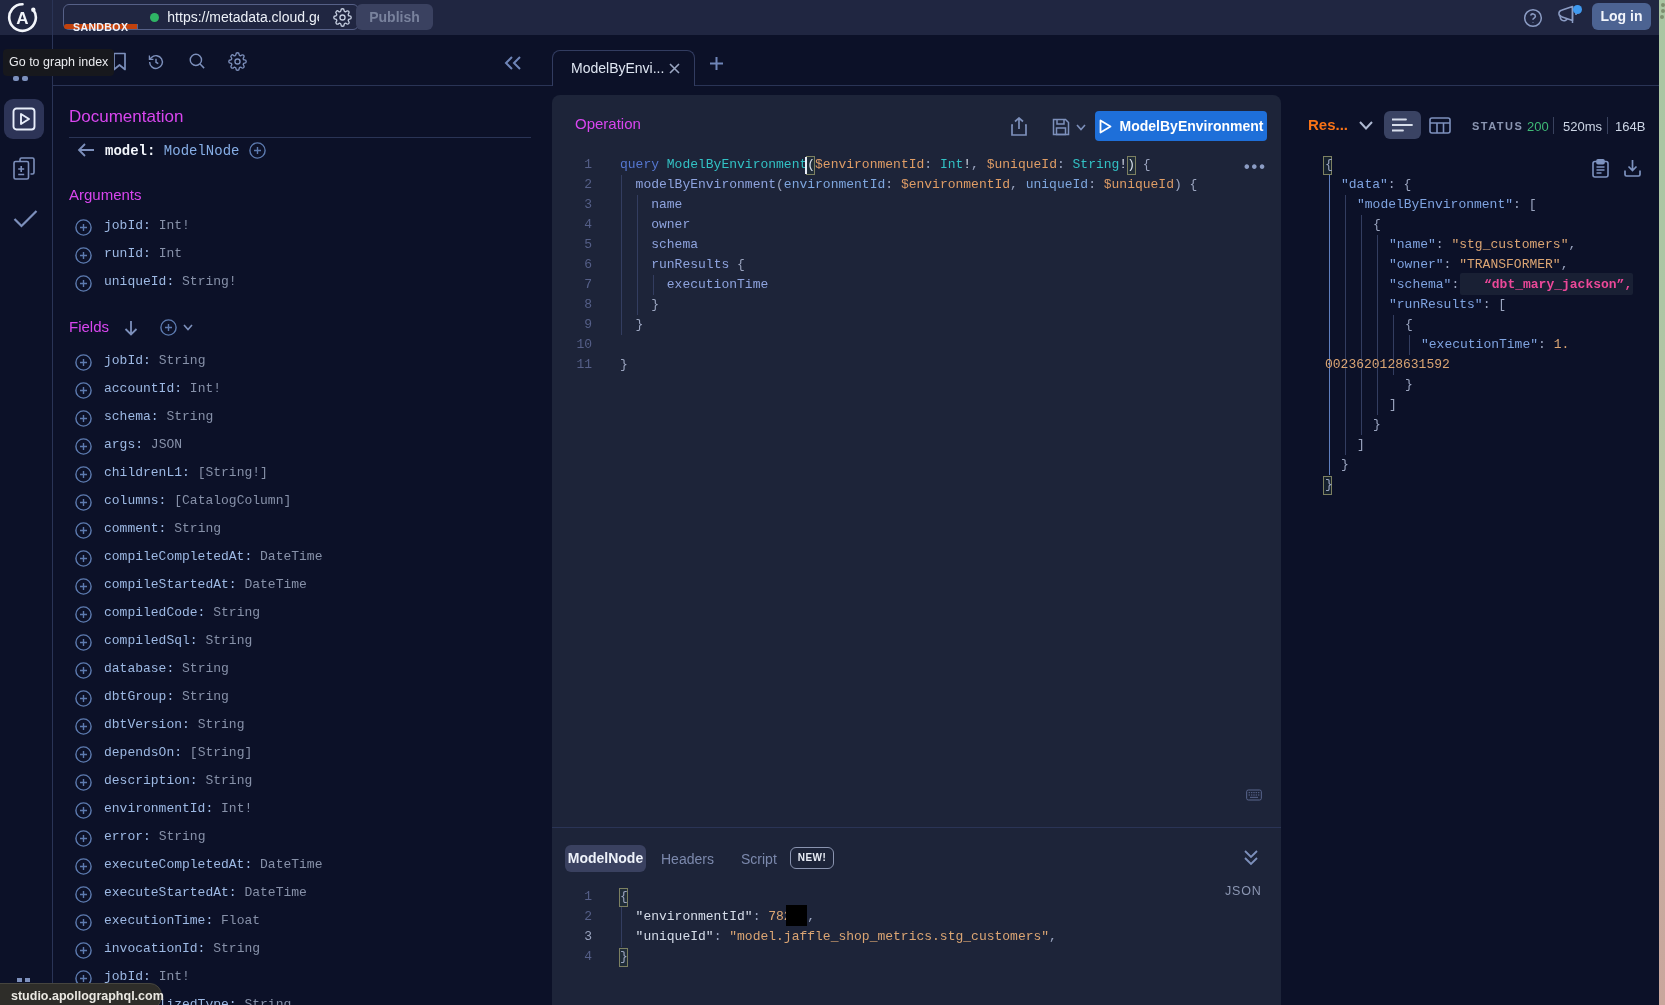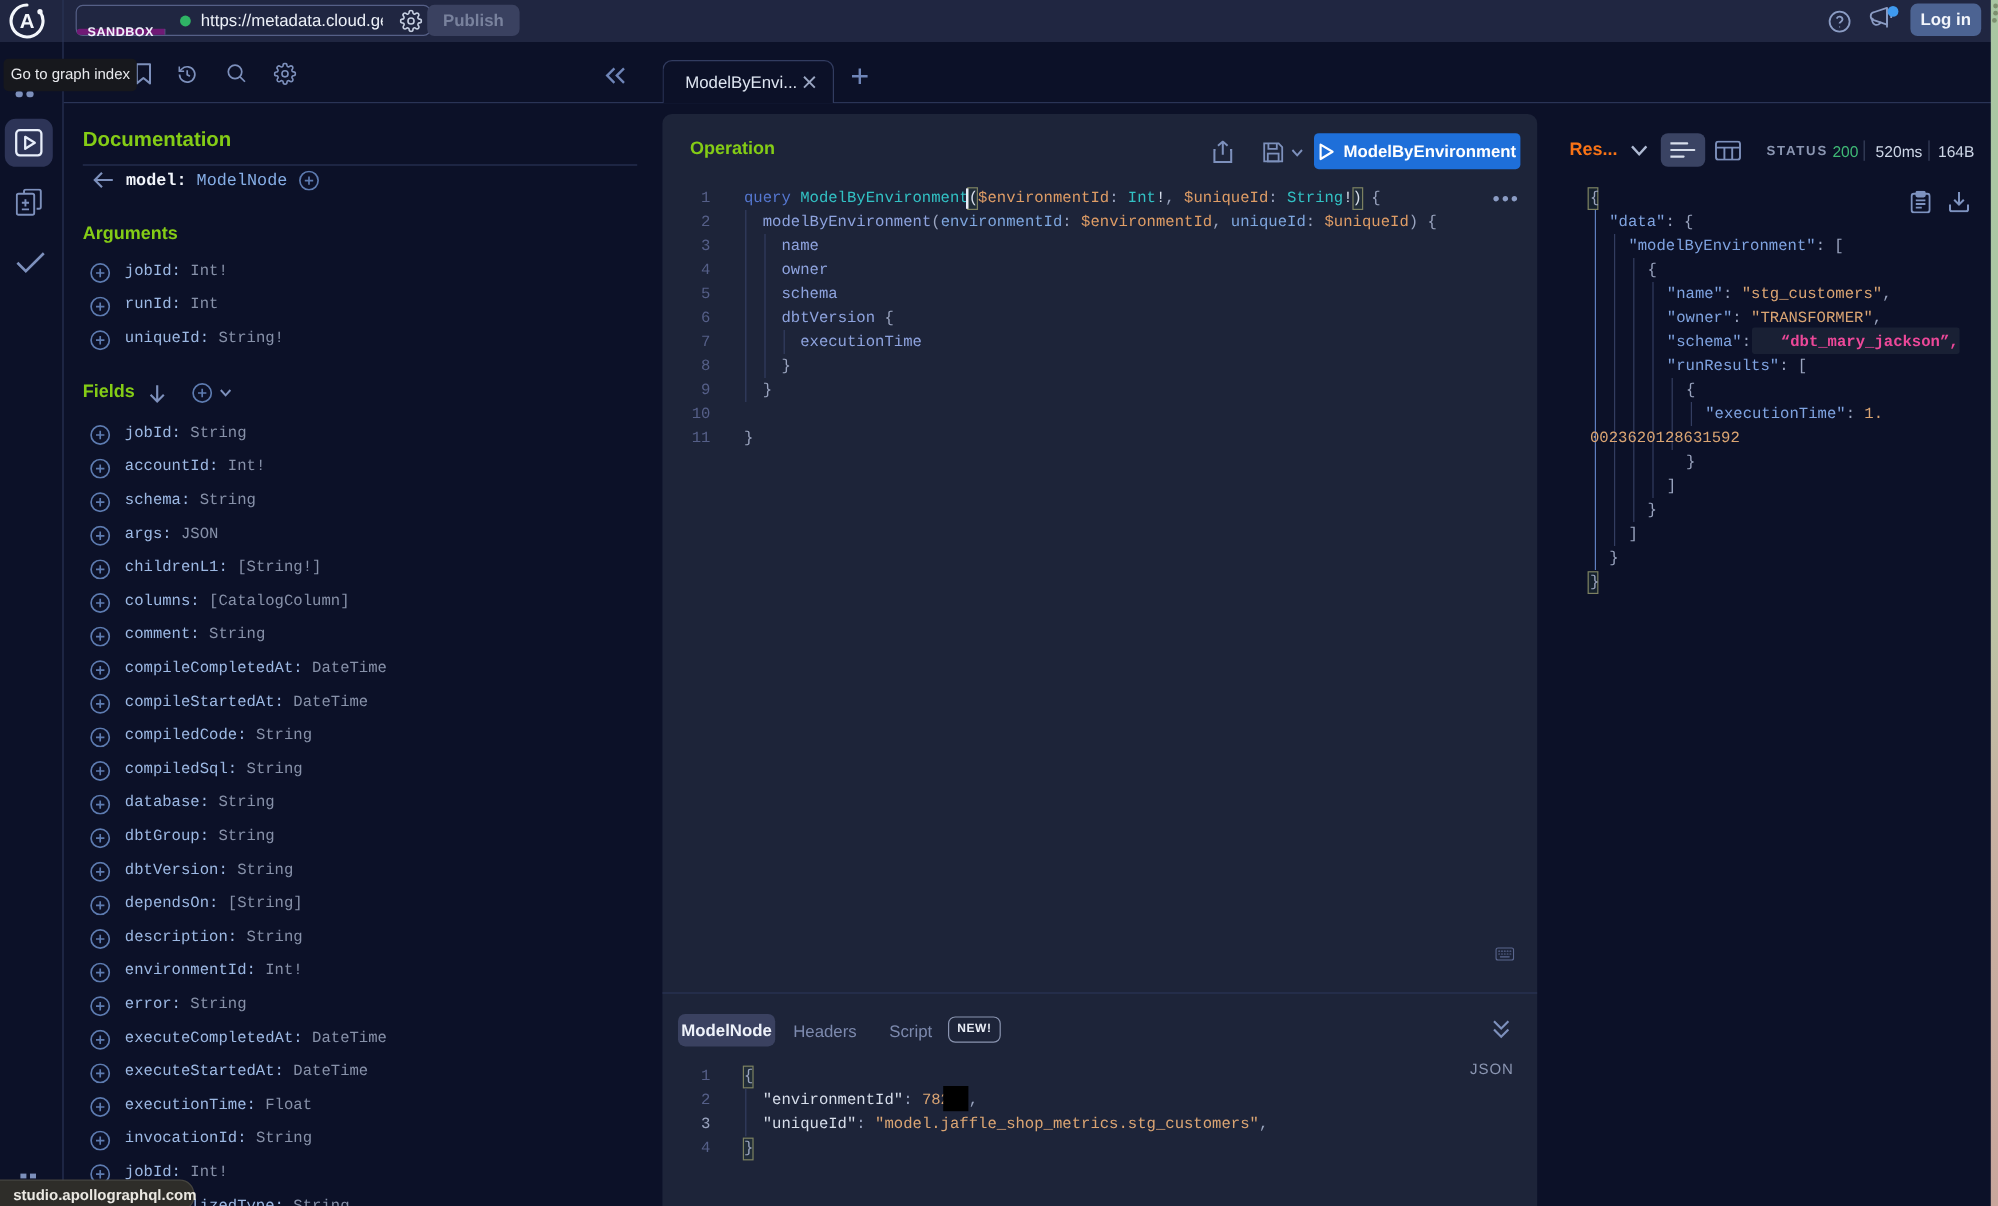--- a/index.html
+++ b/index.html
@@ -7,35 +7,35 @@
 body { font-family:"Liberation Sans", sans-serif; position:relative; }
 .abs { position:absolute; }
 .mono { font-family:"Liberation Mono", monospace; }
 svg { display:block; }
 
 
 #topbar { left:0; top:0; width:1665px; height:35px; background:#202641; }
 #vline-sidebar { left:52px; top:0; width:1px; height:1005px; background:#2a3456; }
 #logo { left:7px; top:2px; width:31px; height:31px; }
 #sandboxctl { left:63px; top:4px; height:26px; display:flex; align-items:stretch; border:1px solid #566087; border-radius:6px; }
-#sandboxchip { background:#701a75; border-right:1px solid #566087; border-radius:5px 0 0 5px; display:flex; align-items:center; padding:0 9px;margin-top:19px; }
+#sandboxchip { background:#c2410c; border-right:1px solid #566087; border-radius:5px 0 0 5px; display:flex; align-items:center; padding:0 9px;margin-top:19px; }
 #sandboxchip span { color:#eef2fa; font-size:10.5px; font-weight:bold; letter-spacing:0.4px; }
 #urlbox { display:flex; align-items:center; padding:0 6px 0 12px; width:220px; }
 #urlbox .dot { width:9px; height:9px; border-radius:50%; background:#2fb465; margin-right:8px; flex:none; }
 #urlbox .url { color:#edf1f8; font-size:14px; white-space:nowrap; overflow:hidden; width:152px; margin-right:14px; }
 #publish { left:356px; top:4px; width:77px; height:26px; background:#3a4160; border-radius:6px; color:#79829d; font-size:14px; font-weight:bold; text-align:center; line-height:26px; }
 #login { left:1592px; top:3px; width:59px; height:27px; background:#4c6392; border-radius:6px; color:#f2f5fb; font-size:14px; font-weight:bold; text-align:center; line-height:27px; }
 
 
 #hline-top { left:53px; top:85px; width:1612px; height:1px; background:#2a3456; }
 #tab { left:552px; top:50px; width:143px; height:36px; border:1px solid #323c60; border-bottom:none; border-radius:8px 8px 0 0; background:#0c1128; z-index:3; }
 #tab .lbl { position:absolute; left:18px; top:9px; color:#dfe6f2; font-size:14px; }
 
 
-.dochead { color:#84cc16; font-weight:bold;text-align:center; }
+.dochead { color:#d946ef; font-weight:normal;text-align:center; }
 #dochr { left:69px; top:137px; width:462px; height:1px; background:#2a3456; }
 .fieldrow { position:absolute; font-size:13px; white-space:pre; }
 .fieldrow .nm { color:#9db9e4; }
 .fieldrow .ty { color:#8791a9; }
 .circplus { position:absolute; width:17px; height:17px; }
 
 
 #midpanel { left:552px; top:95px; width:729px; height:910px; background:#1d2439; border-radius:8px 8px 0 0; }
 #runbtn { left:543px; top:16px; width:172px; height:30px; background:#1e6fd9; border-radius:4px; color:#fff; font-size:14px; font-weight:bold; display:flex; align-items:center; justify-content:center; gap:8px; }
 .codeline { position:absolute; font-size:13px; line-height:20px; white-space:pre; z-index:1; }
@@ -341,21 +341,21 @@
     <div class="codeline mono" style="left:620px; top:155px;"><span class="kw">query </span><span class="teal">ModelByEnvironment</span><span class="wht">(</span><span class="orn">$environmentId</span><span class="pun">: </span><span class="teal">Int</span><span class="wht">!</span><span class="pun">, </span><span class="orn">$uniqueId</span><span class="pun">: </span><span class="teal">String</span><span class="wht">!</span><span class="wht">)</span><span class="pun"> {</span></div>
     <div class="lnum mono" style="left:570px; top:175px;">2</div>
     <div class="codeline mono" style="left:620px; top:175px;">  <span class="peri">modelByEnvironment</span><span class="pun">(</span><span class="argb">environmentId</span><span class="pun">: </span><span class="orn">$environmentId</span><span class="pun">, </span><span class="argb">uniqueId</span><span class="pun">: </span><span class="orn">$uniqueId</span><span class="pun">) {</span></div>
     <div class="lnum mono" style="left:570px; top:195px;">3</div>
     <div class="codeline mono" style="left:620px; top:195px;">    <span class="peri">name</span></div>
     <div class="lnum mono" style="left:570px; top:215px;">4</div>
     <div class="codeline mono" style="left:620px; top:215px;">    <span class="peri">owner</span></div>
     <div class="lnum mono" style="left:570px; top:235px;">5</div>
     <div class="codeline mono" style="left:620px; top:235px;">    <span class="peri">schema</span></div>
     <div class="lnum mono" style="left:570px; top:255px;">6</div>
-    <div class="codeline mono" style="left:620px; top:255px;">    <span class="peri">dbtVersion</span><span class="pun"> {</span></div>
+    <div class="codeline mono" style="left:620px; top:255px;">    <span class="peri">runResults</span><span class="pun"> {</span></div>
     <div class="lnum mono" style="left:570px; top:275px;">7</div>
     <div class="codeline mono" style="left:620px; top:275px;">      <span class="peri">executionTime</span></div>
     <div class="lnum mono" style="left:570px; top:295px;">8</div>
     <div class="codeline mono" style="left:620px; top:295px;">    <span class="pun">}</span></div>
     <div class="lnum mono" style="left:570px; top:315px;">9</div>
     <div class="codeline mono" style="left:620px; top:315px;">  <span class="pun">}</span></div>
     <div class="lnum mono" style="left:570px; top:335px;">10</div>
     <div class="codeline mono" style="left:620px; top:335px;"></div>
     <div class="lnum mono" style="left:570px; top:355px;">11</div>
     <div class="codeline mono" style="left:620px; top:355px;"><span class="pun">}</span></div>

